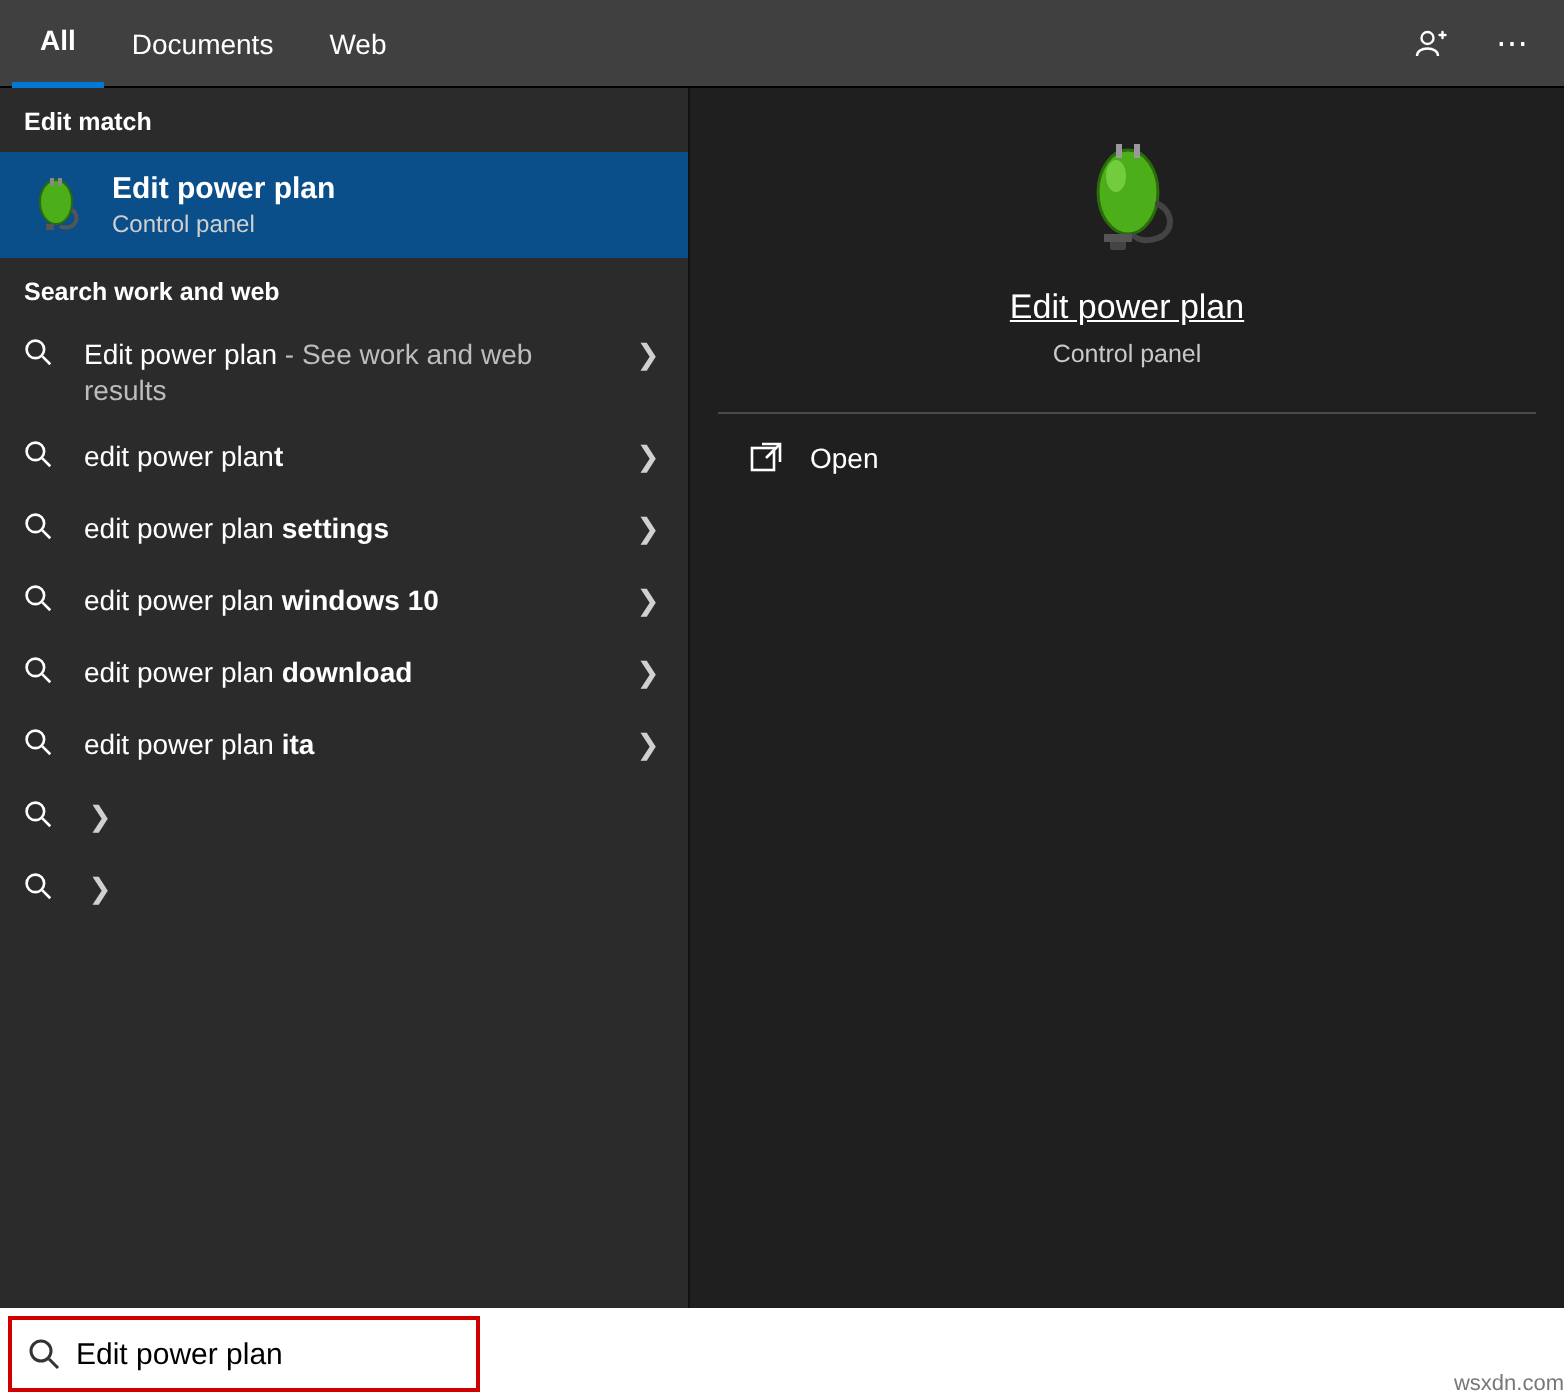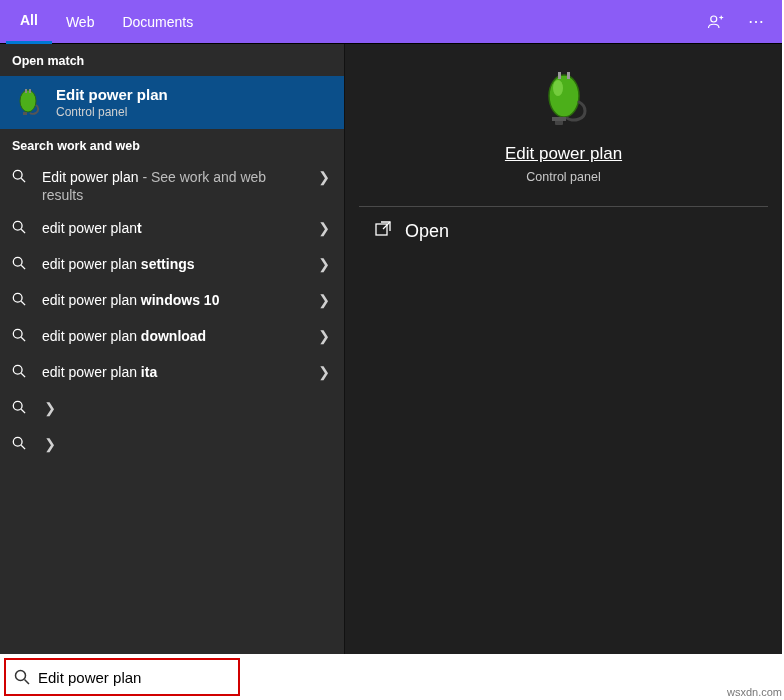--- a/index.html
+++ b/index.html
@@ -1,17 +1,17 @@
 <!DOCTYPE html>
 <html><head>
 <meta charset="utf-8">
 <style>
 * { margin: 0; padding: 0; box-sizing: border-box; font-family: "Segoe UI", Arial, sans-serif; }
 body { width: 784px; height: 700px; background: #fff; overflow: hidden; position: relative; }
-.panel { position: absolute; left: 0; top: 0; width: 782px; height: 654px; background: #8b5cf6; display: flex; flex-direction: column; }
+.panel { position: absolute; left: 0; top: 0; width: 782px; height: 654px; background: #404040; display: flex; flex-direction: column; }
 .tabs { display: flex; align-items: center; height: 44px; padding: 0 6px; border-bottom: 1px solid #000; }
 .tab { color: #fff; font-size: 14px; padding: 0 14px; height: 44px; display: flex; align-items: center; cursor: pointer; }
 .tab.active { border-bottom: 3px solid #0078d4; font-weight: 600; }
 .tab .chev { margin-left: 4px; }
 .tab-spacer { flex: 1; }
 .tab-icon { width: 40px; height: 44px; display: flex; align-items: center; justify-content: center; color: #fff; cursor: pointer; font-size: 16px; }
 .body { flex: 1; display: flex; min-height: 0; }
 .left { width: 344px; background: #2b2b2b; color: #fff; overflow: hidden; }
 .section-hdr { font-size: 12.5px; font-weight: 600; padding: 10px 12px 8px; color: #fff; }
 .best { display: flex; align-items: center; background: #0b4f8a; padding: 10px 12px; gap: 12px; }
@@ -21,51 +21,51 @@
 .item { display: flex; align-items: flex-start; padding: 8px 12px; gap: 14px; cursor: pointer; min-height: 36px; }
 .item .si { width: 16px; flex: 0 0 16px; }
 .item .txt { flex: 1; font-size: 14px; color: #fff; line-height: 1.25; }
 .item .txt .sub { color: #bdbdbd; }
 .item .chev { color: #d0d0d0; font-size: 14px; width: 16px; text-align: center; }
 .right { flex: 1; background: #1f1f1f; color: #fff; border-left: 1px solid #111; padding: 16px 10px 0; position: relative; }
 .preview { display: flex; flex-direction: column; align-items: center; padding-top: 8px; }
 .preview-title { font-size: 17px; text-decoration: underline; margin-top: 12px; }
 .preview-sub { font-size: 12.5px; color: #c9c9c9; margin-top: 6px; }
 .divider { border: none; border-top: 1px solid #4a4a4a; margin: 22px 4px 0; }
-.action { display: flex; gap: 14px; padding: 14px 20px; font-size: 18px; cursor: pointer; }
+.action { display: flex; gap: 14px; padding: 14px 20px; font-size: 14px; cursor: pointer; }
 .footer { position: absolute; left: 0; top: 655px; width: 782px; height: 44px; background: #fff; display: flex; align-items: center; }
 .searchbox { position: absolute; left: 4px; top: 658px; width: 236px; height: 38px; background: #fff; border: 2px solid #d10000; display: flex; align-items: center; padding: 0 8px; gap: 8px; }
 .searchbox input { border: none; outline: none; font-size: 15px; flex: 1; background: transparent; }
 .watermark { position: absolute; right: 2px; bottom: 2px; font-size: 11px; color: #777; }
 .bold { font-weight: 600; }
 svg { display: block; }
 .cursor-caret { display:inline-block; width:1px; height:17px; background:#000; vertical-align:middle; margin-left:-1px; }
 </style>
 </head>
 <body>
 
 <div class="panel">
   <div class="tabs">
     <div class="tab active">All</div>
+    <div class="tab">Documents</div>
     <div class="tab">Web</div>
-    <div class="tab">Documents</div>
     <div class="tab-spacer"></div>
     <div class="tab-icon">
       <svg width="18" height="18" viewBox="0 0 24 24" fill="none" stroke="#fff" stroke-width="1.6">
           <circle cx="9" cy="8" r="4"></circle>
           <path d="M2 20c0-3 3-5 7-5s7 2 7 5"></path>
           <path d="M17 6l4 0M19 4l0 4" stroke-linecap="round"></path>
         </svg>
     </div>
     <div class="tab-icon">⋯</div>
   </div>
 
   <div class="body">
     <div class="left">
-      <div class="section-hdr">Open match</div>
+      <div class="section-hdr">Edit match</div>
       <div class="best">
         <div class="best-icon">
           <svg width="32" height="32" viewBox="0 0 32 32">
               <ellipse cx="16" cy="14" rx="8" ry="11" fill="#4caf1a"></ellipse>
               <ellipse cx="16" cy="14" rx="8" ry="11" fill="none" stroke="#2b6b0c" stroke-width="1"></ellipse>
               <rect x="13" y="2" width="2" height="4" fill="#888"></rect>
               <rect x="17" y="2" width="2" height="4" fill="#888"></rect>
               <path d="M24 18c3 2 3 6 0 8-2 1-5 1-6 0" fill="none" stroke="#555" stroke-width="2"></path>
               <rect x="11" y="25" width="4" height="3" fill="#555"></rect>
             </svg>

